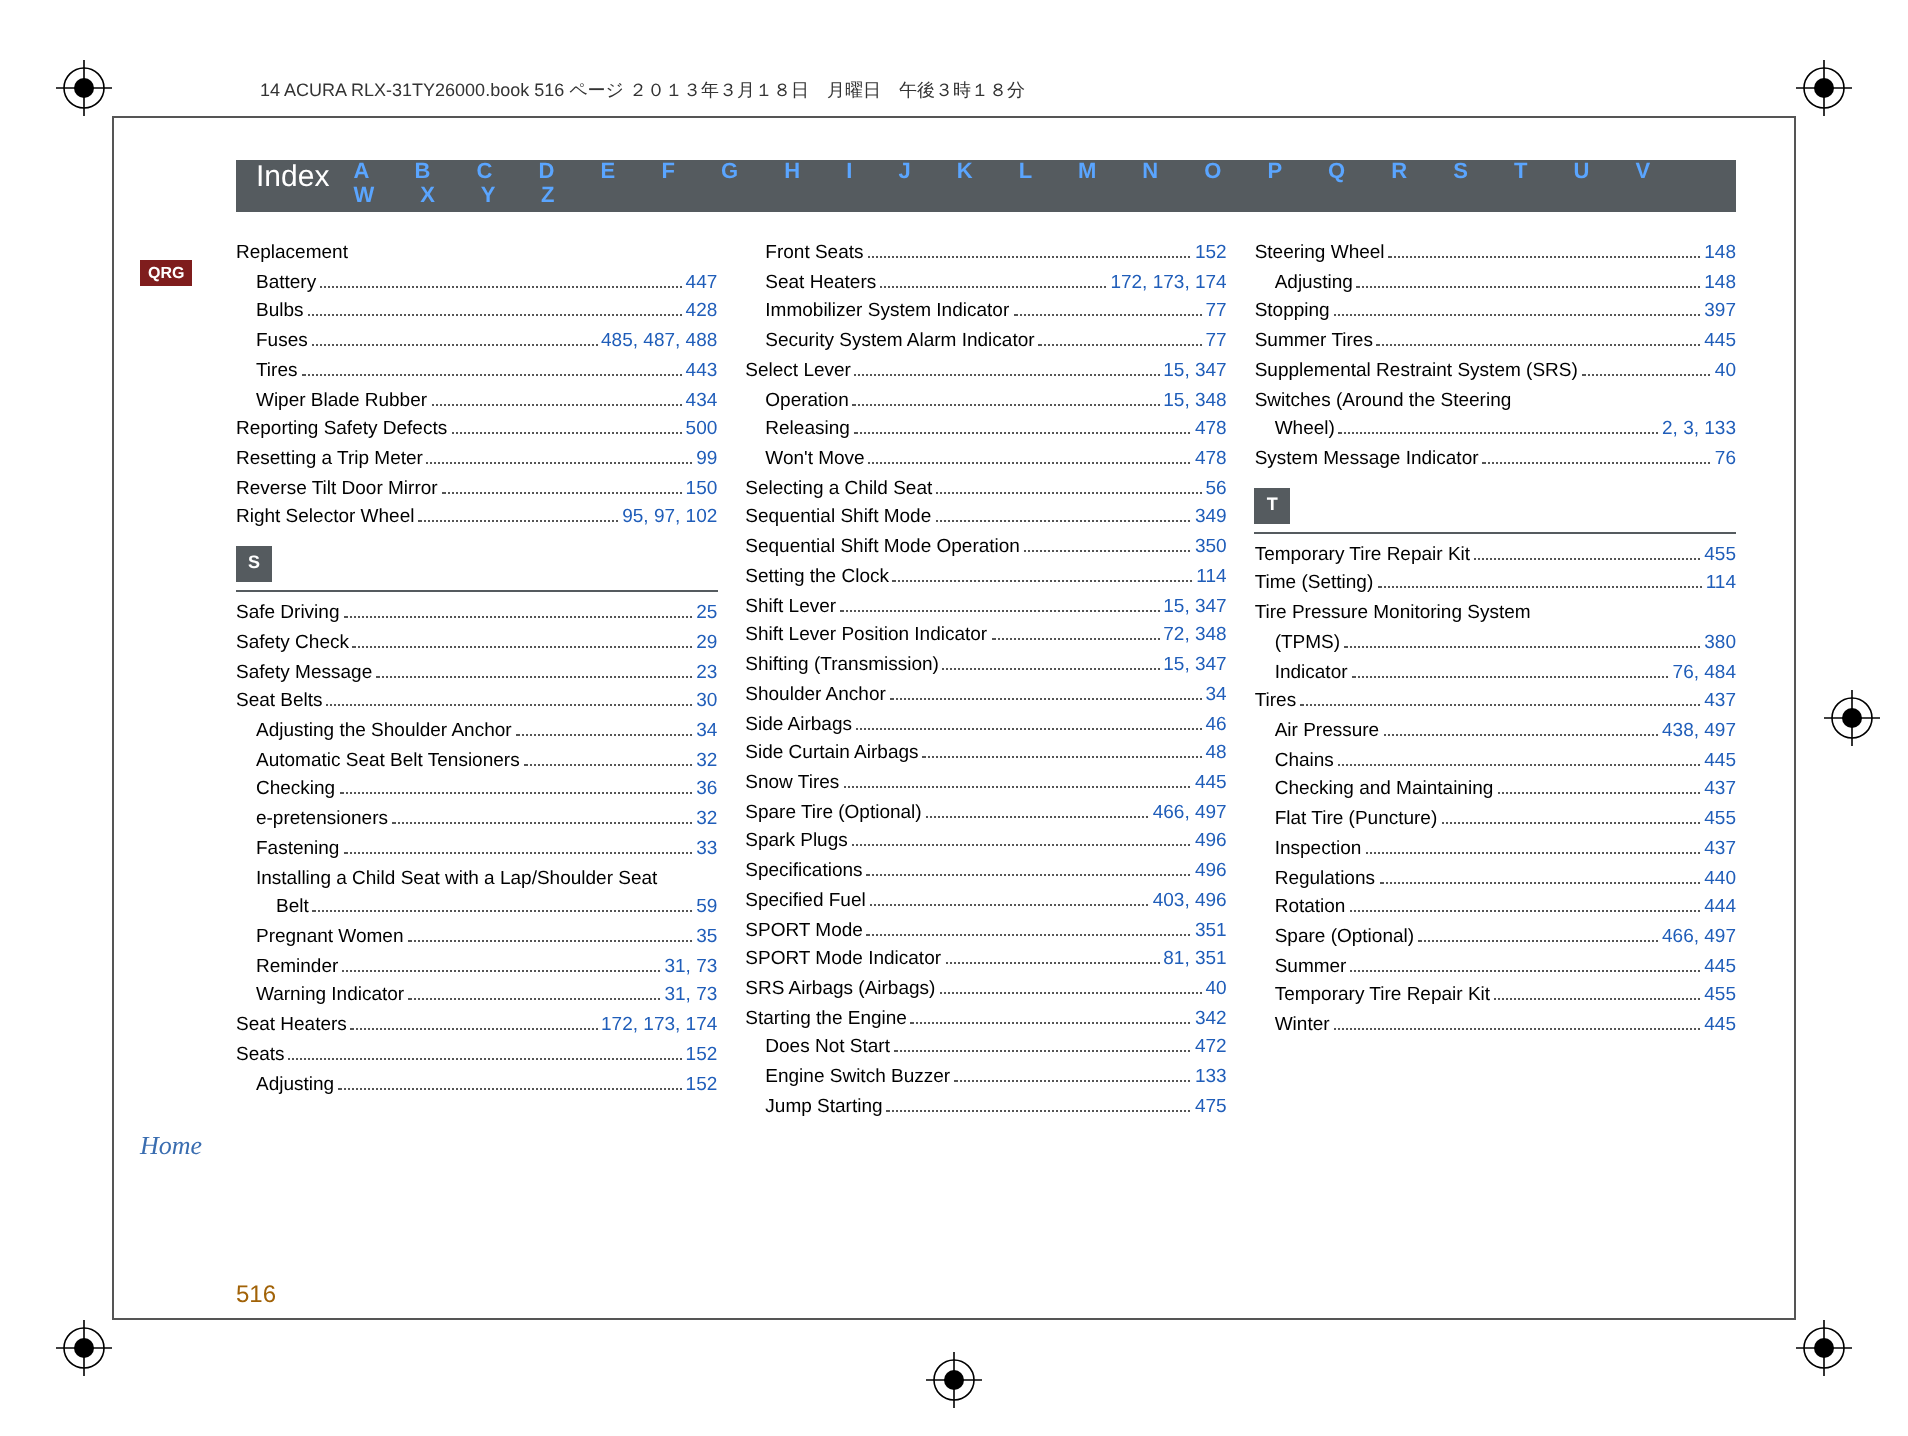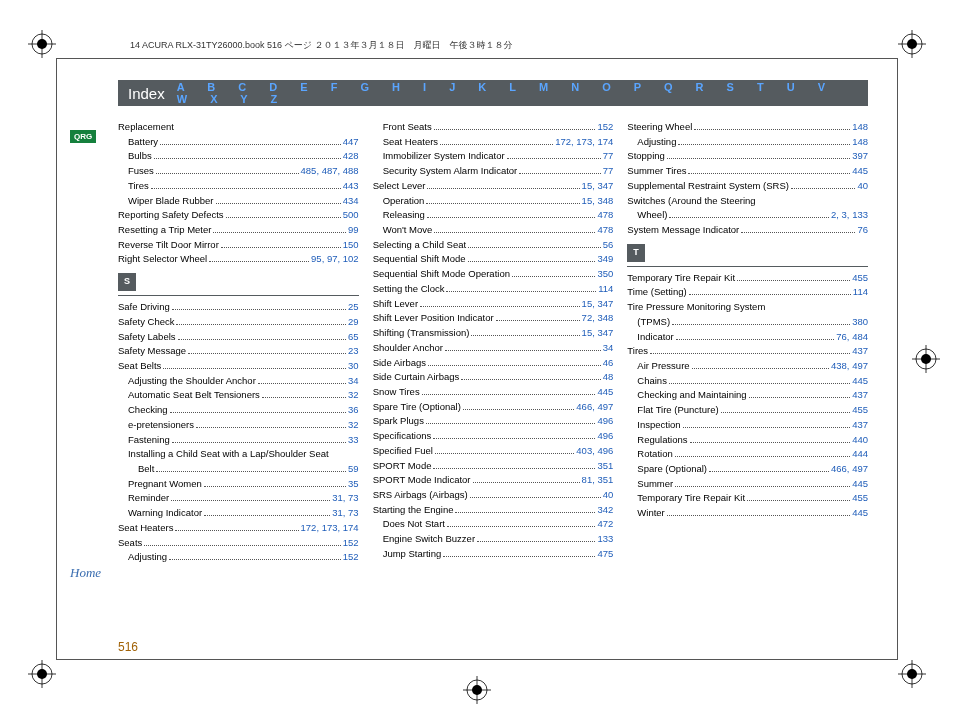--- a/index.html
+++ b/index.html
@@ -40,42 +40,42 @@
     position: absolute;
     left: 118px;
     top: 80px;
     right: 56px;
     bottom: 80px;
   }
   .index-bar {
     background: #555b5f;
     height: 26px;
     display: flex;
-    align-items: center;
+    align-items: flex-start;
     padding: 0 10px;
     margin-bottom: 14px;
     width: 750px;
   }
   .index-title {
     color: #fff;
     font-size: 15px;
     margin-right: 12px;
     font-weight: 400;
   }
   .index-letters {
     color: #5aa5ff;
     font-size: 11px;
     font-weight: bold;
     letter-spacing: 10px;
   }
   .qrg-tab {
     position: absolute;
     left: 70px;
     top: 130px;
-    background: #15803d;
+    background: #7f1d1d;
     color: #fff;
     font-size: 8px;
     font-weight: bold;
     padding: 2px 4px;
   }
   .home-label {
     position: absolute;
     left: 70px;
     top: 565px;
     color: #3a6db0;
@@ -228,24 +228,20 @@
           <span class="pages"><span class="pg">95</span><span class="pg">97</span><span class="pg">102</span></span>
         </div><div class="section-letter">S</div><div class="section-rule"></div><div class="entry">
           <span class="label">Safe Driving</span>
           <span class="dots"></span>
           <span class="pages"><span class="pg">25</span></span>
         </div><div class="entry">
           <span class="label">Safety Check</span>
           <span class="dots"></span>
           <span class="pages"><span class="pg">29</span></span>
         </div><div class="entry">
-          <span class="label">Safety Labels</span>
-          <span class="dots"></span>
-          <span class="pages"><span class="pg">65</span></span>
-        </div><div class="entry">
           <span class="label">Safety Message</span>
           <span class="dots"></span>
           <span class="pages"><span class="pg">23</span></span>
         </div><div class="entry">
           <span class="label">Seat Belts</span>
           <span class="dots"></span>
           <span class="pages"><span class="pg">30</span></span>
         </div><div class="entry sub">
           <span class="label">Adjusting the Shoulder Anchor</span>
           <span class="dots"></span>

